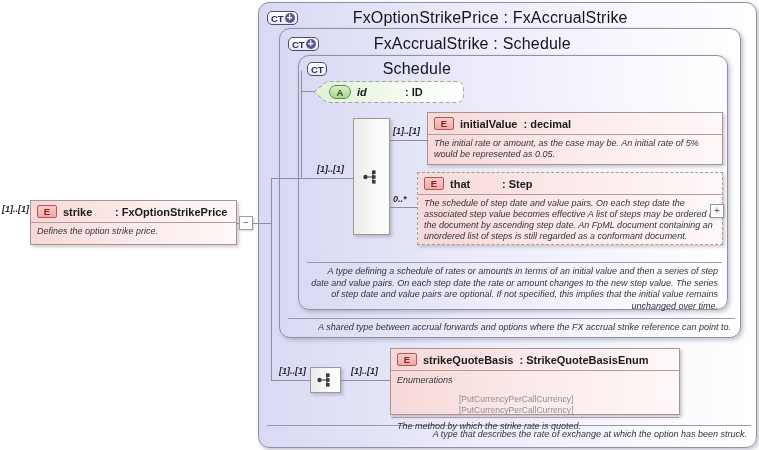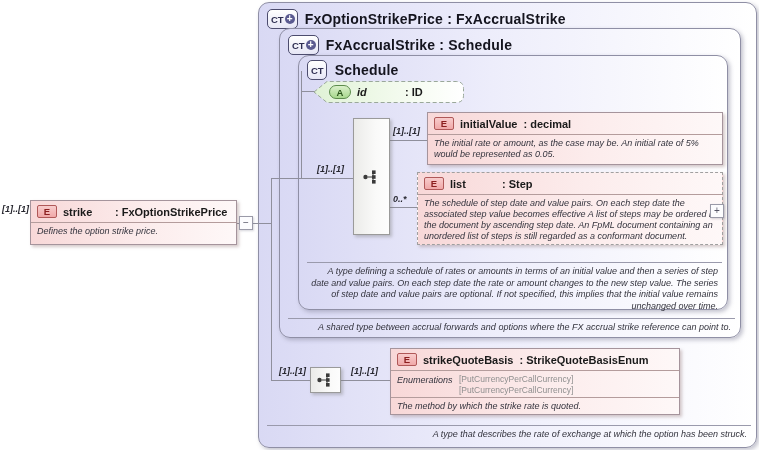--- a/index.html
+++ b/index.html
@@ -8,23 +8,23 @@
 
   
   .ct-container {
     position:absolute;
     border:1px solid #8f8fa5;
     border-radius:11px;
     background:linear-gradient(90deg,#d9d9f4 0%, #ededfb 45%, #ffffff 100%);
     box-shadow:2px 2px 4px rgba(120,120,145,0.45);
   }
   .ct-header { display:flex; align-items:center; gap:7px; padding:6px 0 0 8px; }
-  .ct-title { font-size:14px; font-weight:bold; color:#14141e; letter-spacing:0.2px; }
+  .ct-title { font-size:16px; font-weight:normal; color:#14141e; letter-spacing:0.2px;margin-left:48px; }
   .ct-badge {
-    display:inline-flex; align-items:center; height:20px; padding:0 2px 0 3px;
+    display:inline-flex; align-items:center; height:14px; padding:0 2px 0 3px;
     border:1.5px solid #4c4c6e; border-radius:5px;
     background:linear-gradient(#ffffff,#e6e6f6);
     font-size:9.5px; font-weight:bold; color:#2e2e52;
   }
   .plus-circle {
     width:10px; height:10px; margin-left:1px; border-radius:50%;
     background:#5a5a90; color:#ffffff; font-size:10px; line-height:9px;
     text-align:center; font-weight:bold;
   }
   .doc-area {
@@ -59,21 +59,21 @@
   }
   .el-doc {
     padding:3px 0 0 6px;
     font-style:italic; font-size:9px; line-height:11px; color:#33333d;
   }
   .enum-row {
     display:flex; gap:0; padding:3px 6px 2px 6px;
     border-bottom:1px solid #b49c9c; min-height:26px;
   }
   .enum-label { font-style:italic; font-size:9px; color:#33333d; min-width:62px; padding-top:1px; }
-  .enum-values { font-size:8.5px; line-height:10.5px; color:#8f8f8f; }
+  .enum-values { font-size:8.5px; line-height:10.5px; color:#8f8f8f;margin-top:20px; }
 
   
   .attr-box { position:absolute; }
   .attr-box svg { position:absolute; left:0; top:0; }
   .attr-content {
     position:absolute; left:16px; top:0; right:0; bottom:0;
     display:flex; align-items:center; gap:6px;
   }
   .a-badge {
     width:22px; height:14px; flex:0 0 22px;
@@ -204,21 +204,21 @@
       <span class="e-badge">E</span>
       <span class="el-name wide">initialValue</span>
       <span class="el-type">: decimal</span>
     </div>
     <div class="el-doc">The initial rate or amount, as the case may be. An initial rate of 5% would be represented as 0.05.</div>
   </div>
 
   <div class="el-box dashed" style="left:417px; top:172px; width:306px; height:73px;">
     <div class="el-header">
       <span class="e-badge">E</span>
-      <span class="el-name">list</span>
+      <span class="el-name">that</span>
       <span class="el-type">: Step</span>
     </div>
     <div class="el-doc">The schedule of step date and value pairs. On each step date the associated step value becomes effective A list of steps may be ordered in the document by ascending step date. An FpML document containing an unordered list of steps is still regarded as a conformant document.</div>
   </div>
 
   <div class="toggle" style="left:710px; top:204px;">+</div>
 
   <div class="compositor" style="left:310px; top:367px; width:31px; height:26px;">
     <svg width="20" height="18" viewBox="0 0 20 18">
       <circle cx="3.5" cy="9" r="2.2" fill="#3a3a3a"></circle>

